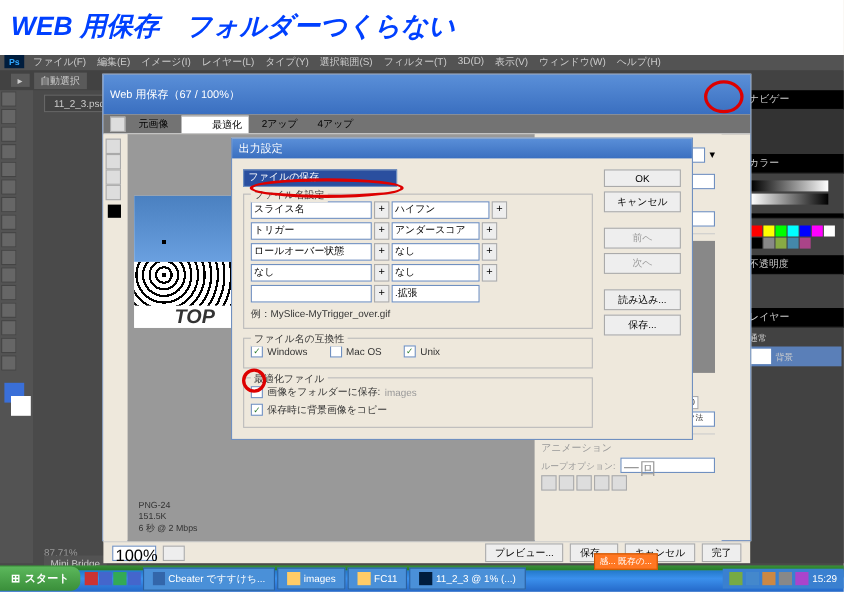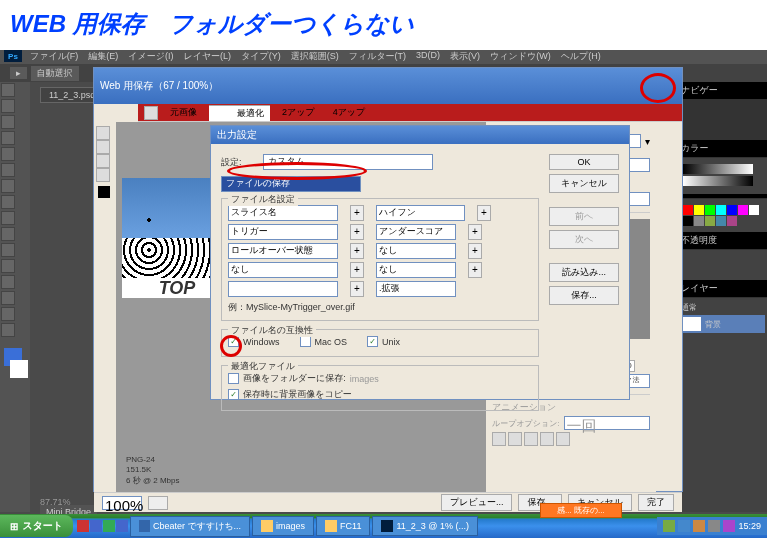--- a/index.html
+++ b/index.html
@@ -29,21 +29,21 @@
 .swatch { width: 10px; height: 10px; }
 .layer-row { background: #424242; color: #ccc; font-size: 8px; padding: 2px; display: flex; align-items: center; gap: 4px; }
 
 .ps-status { position: absolute; bottom: 18px; left: 40px; color: #999; font-size: 9px; }
 
 .mini-bridge { position: absolute; bottom: 6px; left: 40px; color: #ccc; font-size: 9px; background: #535353; padding: 2px 6px; }
 
 
 .sfw-dialog { position: absolute; top: 17px; left: 93px; width: 590px; height: 425px; background: #eee8dc; border: 1px solid #7090c0; }
 .sfw-titlebar { background: linear-gradient(to bottom, #5a8fd8, #3a6fc0); height: 36px; color: #fff; font-size: 10px; padding: 2px 6px; display: flex; align-items: center; }
-.sfw-toolbar { background: #b91c1c; height: 18px; display: flex; align-items: center; padding: 0 6px; gap: 6px; border-bottom: 1px solid #ccc; margin-left: 44px; }
+.sfw-toolbar { background: #737373; height: 18px; display: flex; align-items: center; padding: 0 6px; gap: 6px; border-bottom: 1px solid #ccc; }
 .sfw-tool { width: 14px; height: 14px; background: #ddd; border: 1px solid #aaa; }
 .sfw-tab { font-size: 9px; padding: 1px 6px; }
 .sfw-tab.active { background: #fff; border-top: 1px solid #aaa; padding-left: 28px; }
 
 .sfw-body { display: flex; height: 370px; }
 .sfw-left-tools { width: 22px; background: #eee8dc; padding: 4px 2px; }
 .sfw-preview { width: 370px; background: #999; padding: 6px; position: relative; }
 .preview-img { width: 90px; height: 120px; background: #fff; margin-top: 50px; }
 .bike-blue { width: 90px; height: 60px; background: radial-gradient(circle at 30% 70%, #000 2px, transparent 2px), linear-gradient(#4a80c0, #6aa0e0); position: relative; }
 .bike-bw { width: 90px; height: 40px; background: repeating-radial-gradient(circle at 30% 30%, #000 0 2px, #fff 2px 6px); }
@@ -66,40 +66,40 @@
 .out-left { flex: 1; }
 .out-right { width: 70px; display: flex; flex-direction: column; gap: 4px; }
 .out-btn { font-size: 9px; padding: 2px 6px; background: #eee; border: 1px solid #aaa; text-align: center; cursor: pointer; }
 
 .out-row { display: flex; align-items: center; margin-bottom: 6px; gap: 6px; }
 .out-row-label { font-size: 9px; width: 36px; color: #333; }
 .out-select { height: 16px; background: #fff; border: 1px solid #7090c0; font-size: 9px; padding: 0 4px; }
 
 .fieldset { border: 1px solid #bbb; padding: 6px; margin-bottom: 8px; position: relative; }
 .fieldset-label { position: absolute; top: -6px; left: 6px; background: #eee8dc; font-size: 9px; padding: 0 3px; color: #333; }
-.fn-row { display: flex; gap: 12px; margin-bottom: 3px; }
+.fn-row { display: flex; gap: 2px; margin-bottom: 3px; }
 .fn-select { height: 16px; background: #fff; border: 1px solid #7090c0; font-size: 9px; padding: 0 2px; }
 .fn-plus { width: 14px; height: 16px; background: #eee; border: 1px solid #aaa; font-size: 10px; text-align: center; line-height: 14px; }
 
 .chk-row { display: flex; align-items: center; gap: 4px; font-size: 9px; color: #333; margin-bottom: 3px; }
 .chk { width: 11px; height: 11px; border: 1px solid #7090c0; background: #fff; display: inline-flex; align-items: center; justify-content: center; font-size: 8px; color: #2a7a2a; }
 
 
 .red-circle { position: absolute; border: 3px solid #d00; border-radius: 50%; pointer-events: none; z-index: 20; }
 .red-oval { position: absolute; border: 3px solid #d00; border-radius: 50%; pointer-events: none; z-index: 20; }
 
 
 .taskbar { position: absolute; bottom: 0; left: 0; width: 767px; height: 24px; background: linear-gradient(to bottom, #3a8f3a, #2a7f2a 4px, #3a8f3a 4px, #247acc 5px, #3b90ec 50%, #2468c8); display: flex; align-items: center; }
 .start-btn { background: linear-gradient(to bottom, #5cb85c, #3a8f3a); color: #fff; font-size: 10px; font-weight: bold; padding: 4px 10px; border-radius: 0 8px 8px 0; display: flex; align-items: center; gap: 4px; }
 .task-item { background: #4a90d8; color: #fff; font-size: 9px; padding: 3px 8px; margin-left: 2px; border: 1px solid #2a60a0; display: flex; align-items: center; gap: 3px; max-width: 120px; overflow: hidden; white-space: nowrap; }
 .task-icon { width: 12px; height: 12px; background: #ff9933; }
 .systray { margin-left: auto; background: #3a80d0; padding: 3px 6px; color: #fff; font-size: 9px; display: flex; align-items: center; gap: 3px; }
 .tray-icon { width: 12px; height: 12px; background: #fff; }
 
-.orange-box { position: absolute; background: #ff7722; border: 1px solid #cc5500; font-size: 8px; color: #fff; padding: 1px 16px; z-index: 15; }
+.orange-box { position: absolute; background: #ff7722; border: 1px solid #cc5500; font-size: 8px; color: #fff; padding: 1px 4px; z-index: 15; }
 
 
 .size-row { display: flex; align-items: center; gap: 4px; font-size: 8px; color: #333; margin-bottom: 2px; }
 .size-input { width: 36px; height: 12px; border: 1px solid #aaa; background: #fff; font-size: 8px; text-align: right; padding-right: 2px; }
 </style>
 </head>
 <body>
 
 <div class="title-banner">WEB 用保存　フォルダーつくらない</div>
 
@@ -276,24 +276,20 @@
         <div class="sfw-btn">完了</div>
       </div>
     </div>
   </div>
 
   <div class="out-dialog">
     <div class="out-titlebar">出力設定</div>
     <div class="out-body">
       <div class="out-left">
         <div class="out-row">
-          <span class="out-row-label">設定:</span>
-          <div class="out-select" style="width:170px">カスタム</div>
-        </div>
-        <div class="out-row">
           <div class="out-select" style="width:140px;background:#2a4f9f;color:#fff">ファイルの保存</div>
         </div>
 
         <div class="fieldset">
           <div class="fieldset-label">ファイル名設定</div>
           <div class="fn-row">
             <div class="fn-select" style="width:110px">スライス名</div>
             <div class="fn-plus">+</div>
             <div class="fn-select" style="width:89px">ハイフン</div>
             <div class="fn-plus">+</div>

